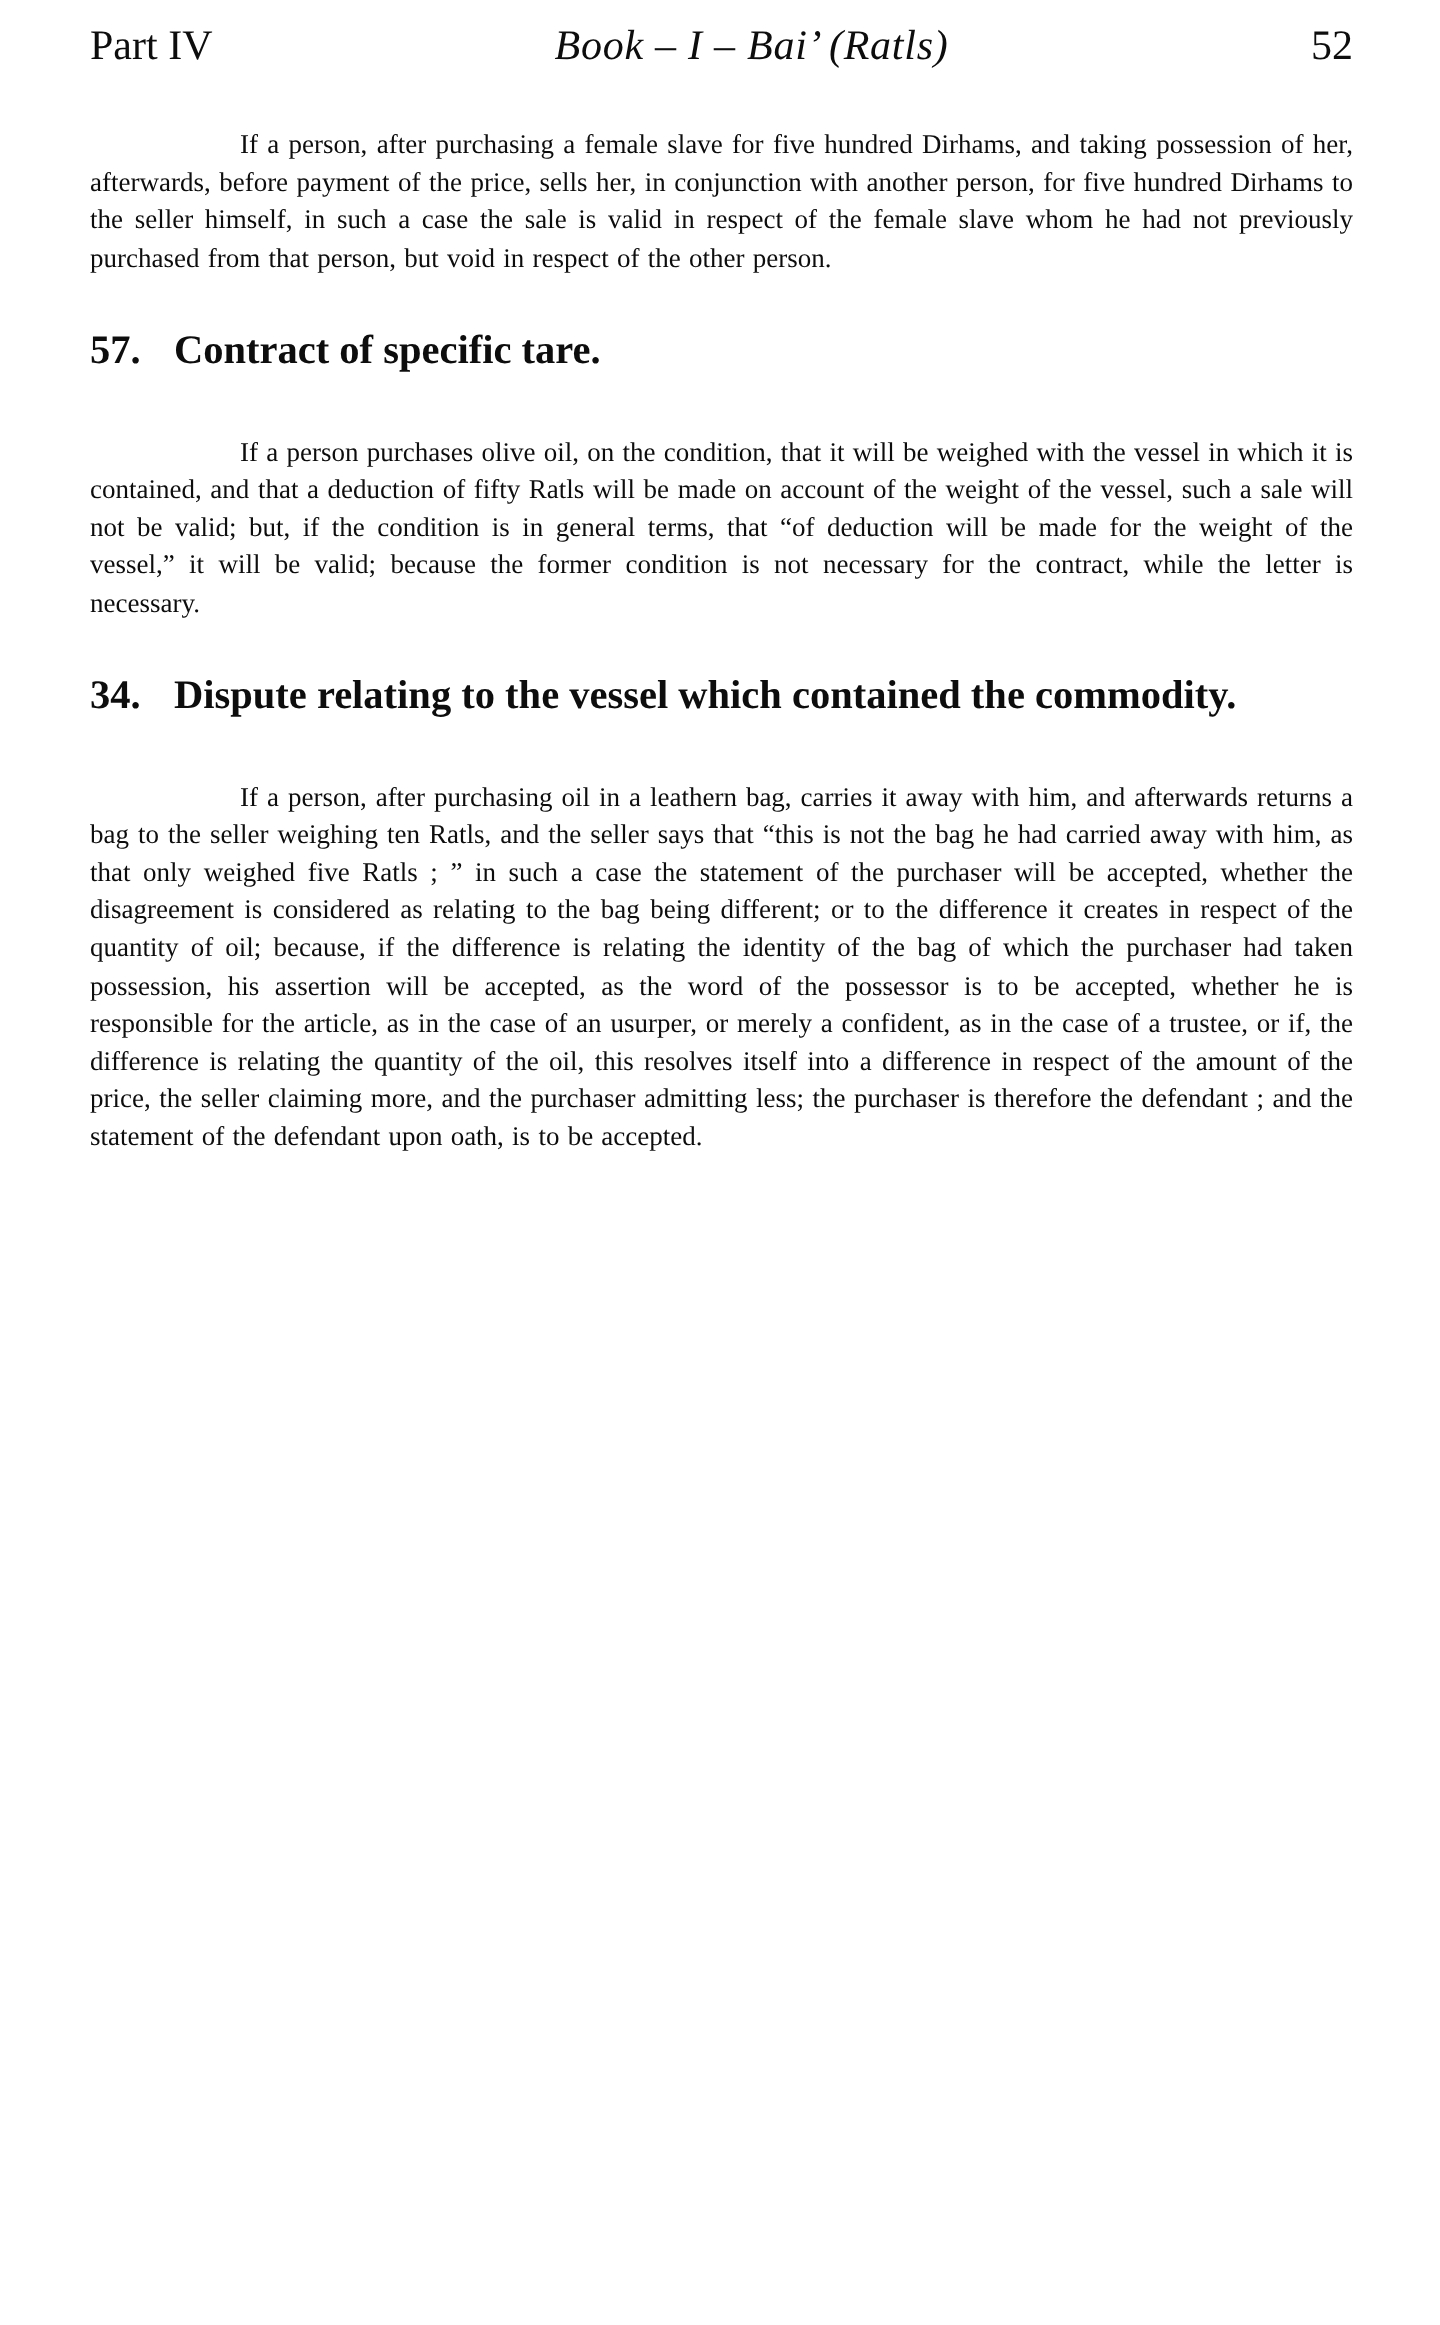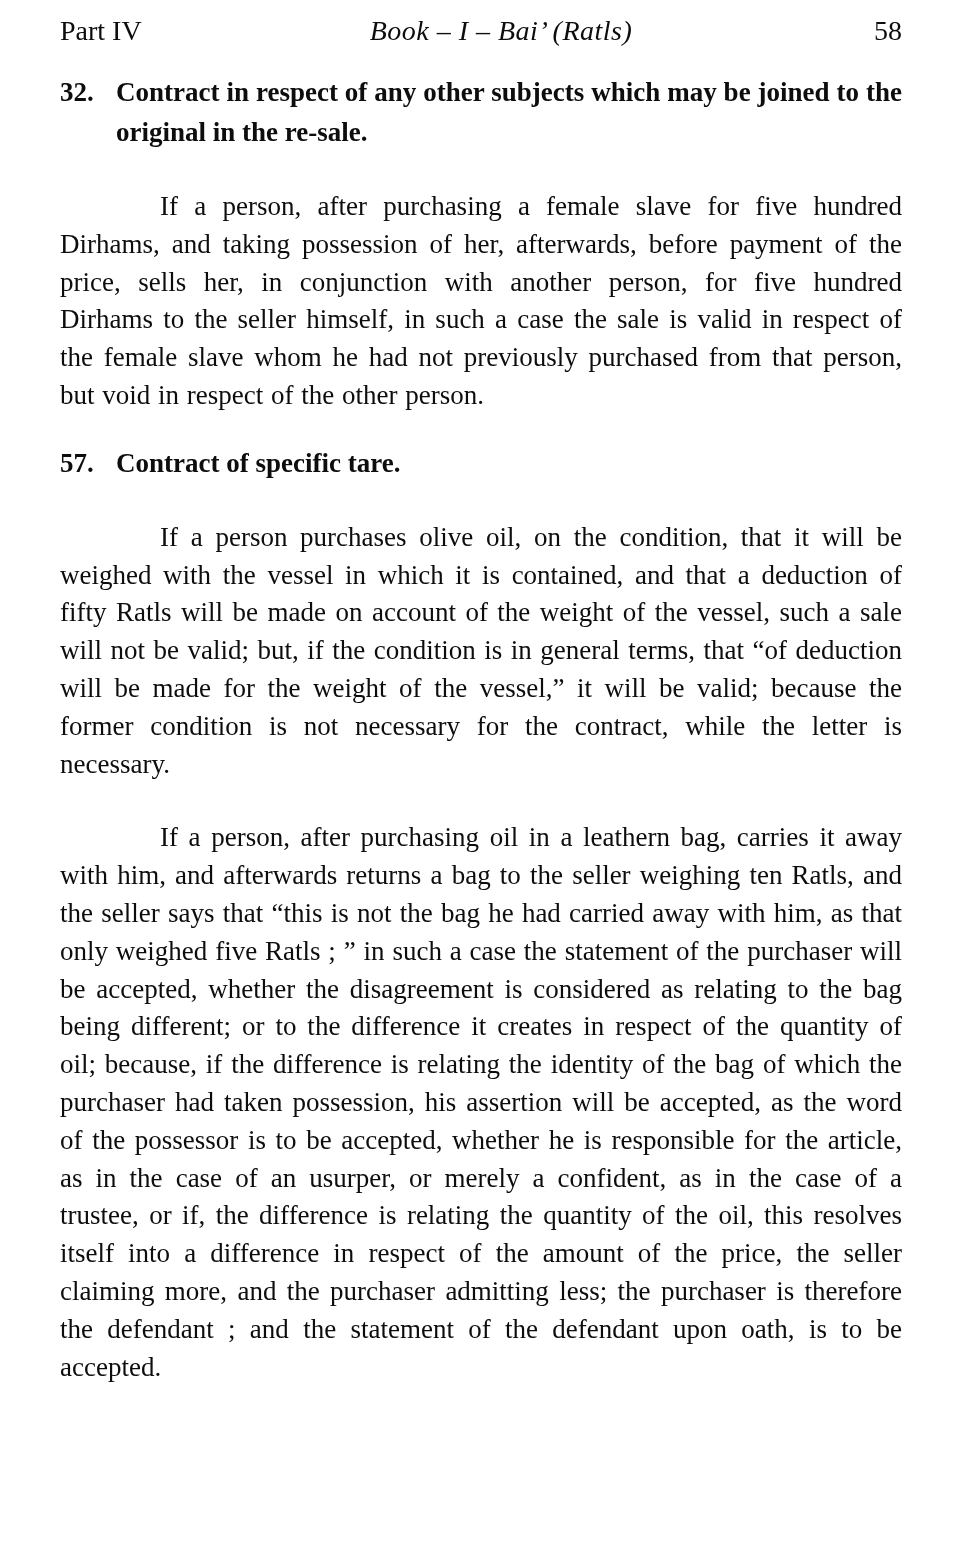--- a/index.html
+++ b/index.html
@@ -55,55 +55,55 @@
   }
   .sec-num {
     flex: 0 0 56px;
   }
   .sec-title {
     flex: 1;
     text-align: justify;
   }
   .sec-body {
     margin: 36px 0 0 0;
-    font-size: 27px;
+    font-size: 18px;
     line-height: 1.4;
     text-align: justify;
     text-indent: 100px;
     word-spacing: 1px;
   }
 </style>
 </head>
 <body>
 
 <div class="page">
 
   <header class="page-header">
     <span class="part">Part IV</span>
     <span class="book-title">Book – I – Bai’  (Ratls)</span>
-    <span class="page-num">58</span>
+    <span class="page-num">52</span>
   </header>
 
   <main>
 
     <section class="section">
-      <h2 class="sec-heading">
-        <span class="sec-num">32.</span>
-        <span class="sec-title">Contract in respect of any other subjects which may be joined to the original in the re-sale.</span>
-      </h2>
       <p class="sec-body">If a person, after purchasing a female slave for five hundred Dirhams, and taking possession of her, afterwards, before payment of the price, sells her, in conjunction with another person, for five hundred Dirhams to the seller himself, in such a case the sale is valid in respect of the female slave whom he had not previously purchased from that person, but void in respect of the other person.</p>
     </section>
 
     <section class="section">
       <h2 class="sec-heading">
         <span class="sec-num">57.</span>
         <span class="sec-title">Contract of specific tare.</span>
       </h2>
       <p class="sec-body">If a person purchases olive oil, on the condition, that it will be weighed with the vessel in which it is contained, and that a deduction of fifty Ratls will be made on account of the weight of the vessel, such a sale will not be valid; but, if the condition is in general terms, that “of deduction will be made for the weight of the vessel,” it will be valid; because the former condition is not necessary for the contract, while the letter is necessary.</p>
     </section>
 
     <section class="section">
+      <h2 class="sec-heading">
+        <span class="sec-num">34.</span>
+        <span class="sec-title">Dispute relating to the vessel which contained the commodity.</span>
+      </h2>
       <p class="sec-body">If a person, after purchasing oil in a leathern bag, carries it away with him, and afterwards returns a bag to the seller weighing ten Ratls, and the seller says that “this is not the bag he had carried away with him, as that only weighed five Ratls ; ” in such a case the statement of the purchaser will be accepted, whether the disagreement is considered as relating to the bag being different; or to the difference it creates in respect of the quantity of oil; because, if the difference is relating the identity of the bag of which the purchaser had taken possession, his assertion will be accepted, as the word of the possessor is to be accepted, whether he is responsible for the article, as in the case of an usurper, or merely a confident, as in the case of a trustee, or if, the difference is relating the quantity of the oil, this resolves itself into a difference in respect of the amount of the price, the seller claiming more, and the purchaser admitting less; the purchaser is therefore the defendant ; and the statement of the defendant upon oath, is to be accepted.</p>
     </section>
 
   </main>
 
 </div>
 
 </body></html>

